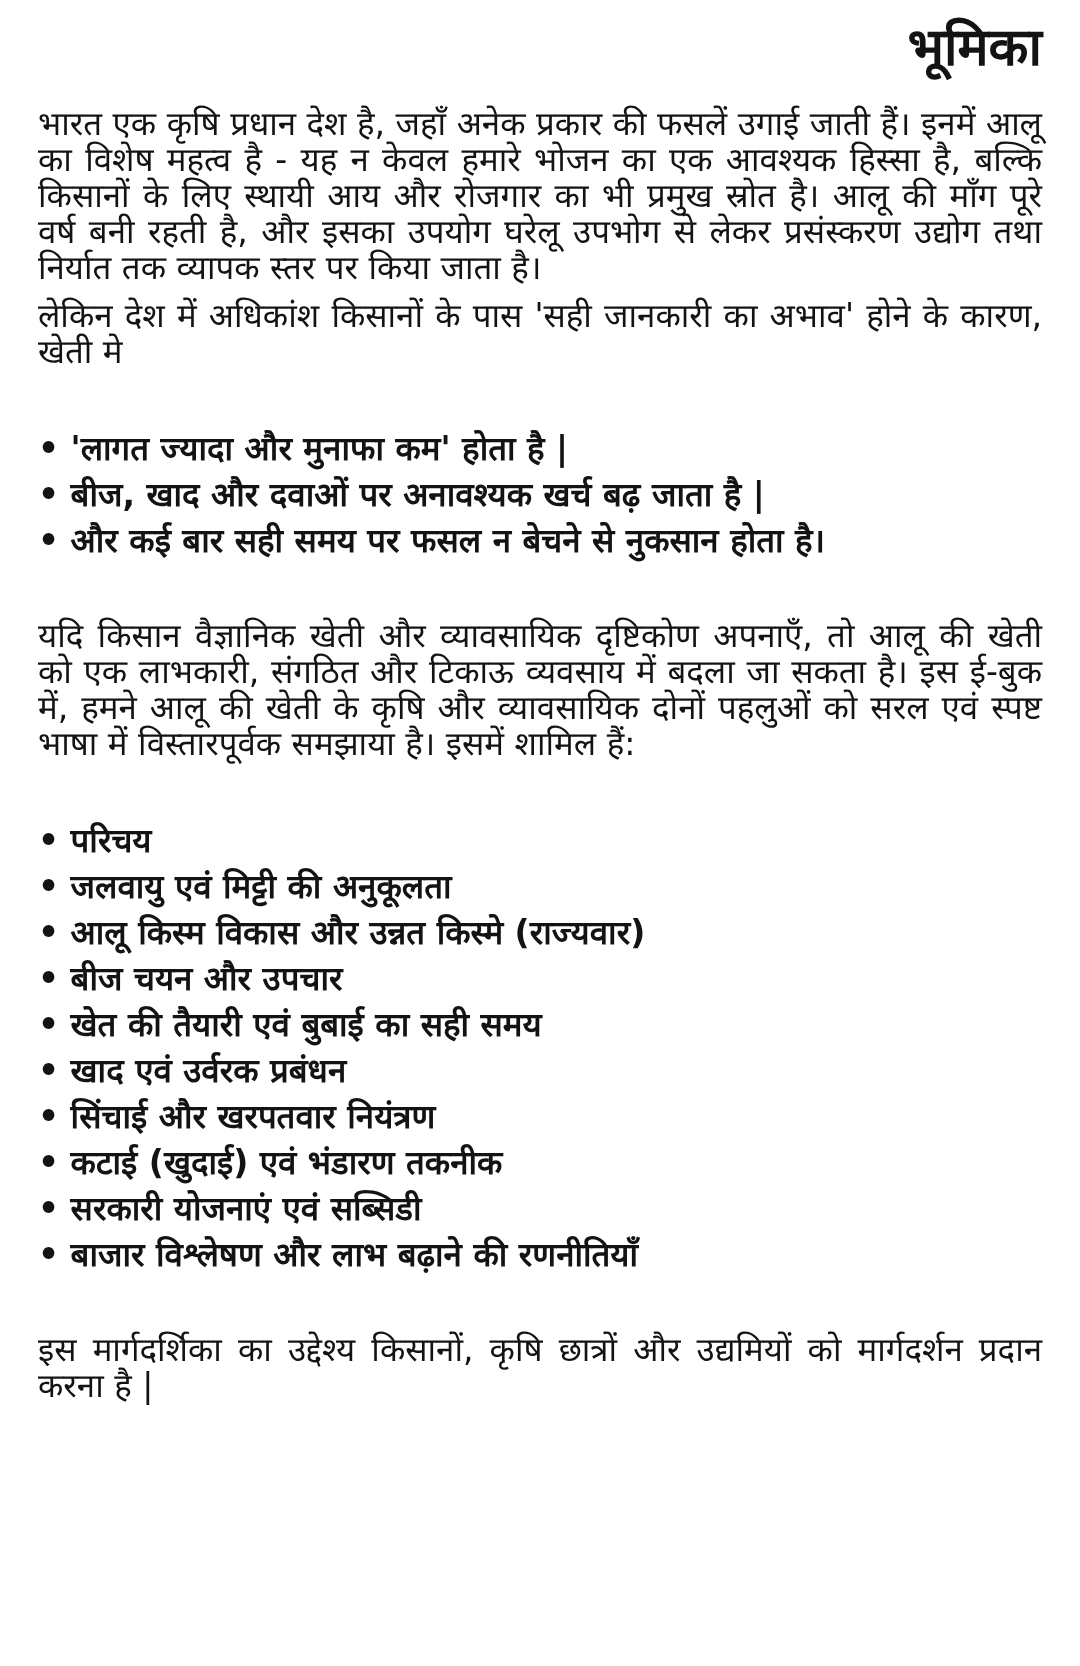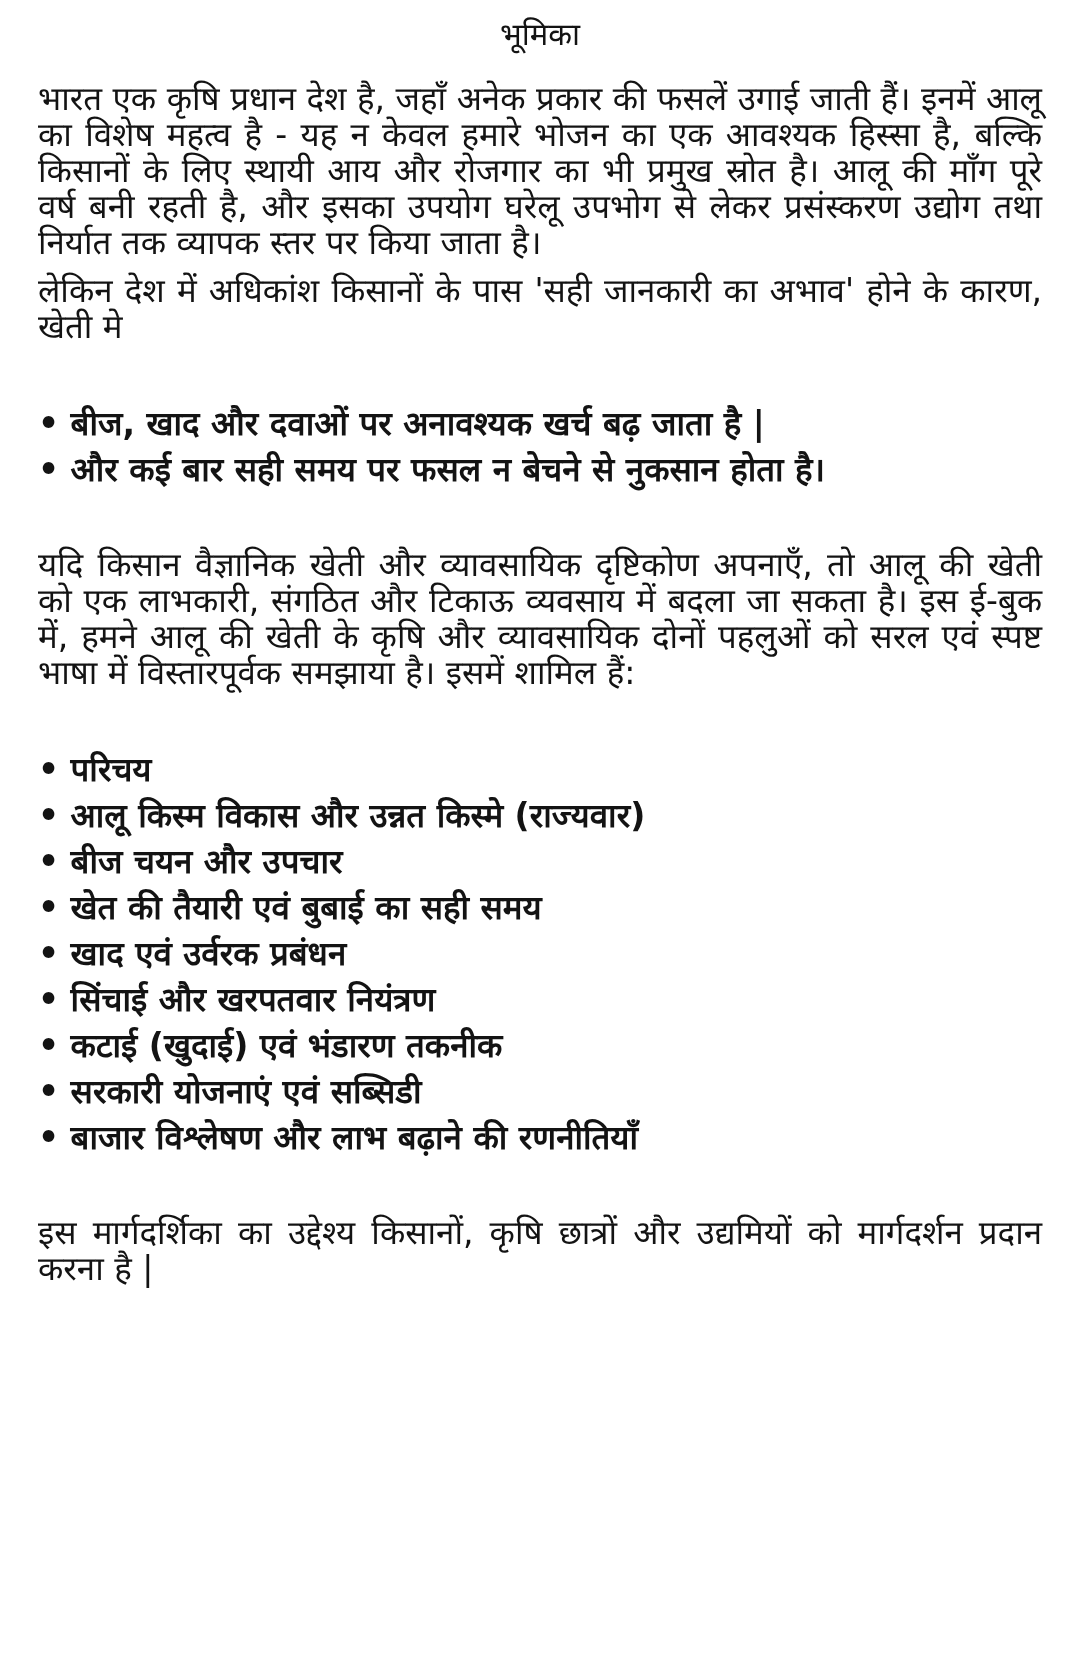--- a/index.html
+++ b/index.html
@@ -11,23 +11,23 @@
     position: relative;
     width: 1080px;
     min-height: 1666px;
     box-sizing: border-box;
     background: #ffffff;
     color: #131313;
     padding: 16px 38px 60px 38px;
     font-family: "DejaVu Sans", "Liberation Sans", sans-serif;
   }
   .page-title {
-    font-size: 31px;
-    font-weight: 400;
-    text-align: center;
+    font-size: 52px;
+    font-weight: 700;
+    text-align: right;
     margin: 0 0 28px 0;
     line-height: 1.2;
   }
   .body-para {
     font-size: 33px;
     line-height: 36px;
     text-align: justify;
     margin: 0;
   }
   .para-gap-sm { margin-top: 12px; }
@@ -54,28 +54,30 @@
 
 <div class="page">
 
   <h1 class="page-title">भूमिका</h1>
 
   <p class="body-para">भारत एक कृषि प्रधान देश है, जहाँ अनेक प्रकार की फसलें उगाई जाती हैं। इनमें आलू का विशेष महत्व है - यह न केवल हमारे भोजन का एक आवश्यक हिस्सा है, बल्कि किसानों के लिए स्थायी आय और रोजगार का भी प्रमुख स्रोत है। आलू की माँग पूरे वर्ष बनी रहती है, और इसका उपयोग घरेलू उपभोग से लेकर प्रसंस्करण उद्योग तथा निर्यात तक व्यापक स्तर पर किया जाता है।</p>
 
   <p class="body-para para-gap-sm">लेकिन देश में अधिकांश किसानों के पास 'सही जानकारी का अभाव' होने के कारण, खेती मे</p>
 
   <ul class="bullet-list gap-top">
+    <li>'लागत ज्यादा और मुनाफा कम' होता है |</li>
     <li>बीज, खाद और दवाओं पर अनावश्यक खर्च बढ़ जाता है |</li>
     <li>और कई बार सही समय पर फसल न बेचने से नुकसान होता है।</li>
   </ul>
 
   <p class="body-para para-gap-lg">यदि किसान वैज्ञानिक खेती और व्यावसायिक दृष्टिकोण अपनाएँ, तो आलू की खेती को एक लाभकारी, संगठित और टिकाऊ व्यवसाय में बदला जा सकता है। इस ई-बुक में, हमने आलू की खेती के कृषि और व्यावसायिक दोनों पहलुओं को सरल एवं स्पष्ट भाषा में विस्तारपूर्वक समझाया है। इसमें शामिल हैं:</p>
 
   <ul class="bullet-list gap-top">
     <li>परिचय</li>
+    <li>जलवायु एवं मिट्टी की अनुकूलता</li>
     <li>आलू किस्म विकास और उन्नत किस्मे (राज्यवार)</li>
     <li>बीज चयन और उपचार</li>
     <li>खेत की तैयारी एवं बुबाई का सही समय</li>
     <li>खाद एवं उर्वरक प्रबंधन</li>
     <li>सिंचाई और खरपतवार नियंत्रण</li>
     <li>कटाई (खुदाई) एवं भंडारण तकनीक</li>
     <li>सरकारी योजनाएं एवं सब्सिडी</li>
     <li>बाजार विश्लेषण और लाभ बढ़ाने की रणनीतियाँ</li>
   </ul>
 

